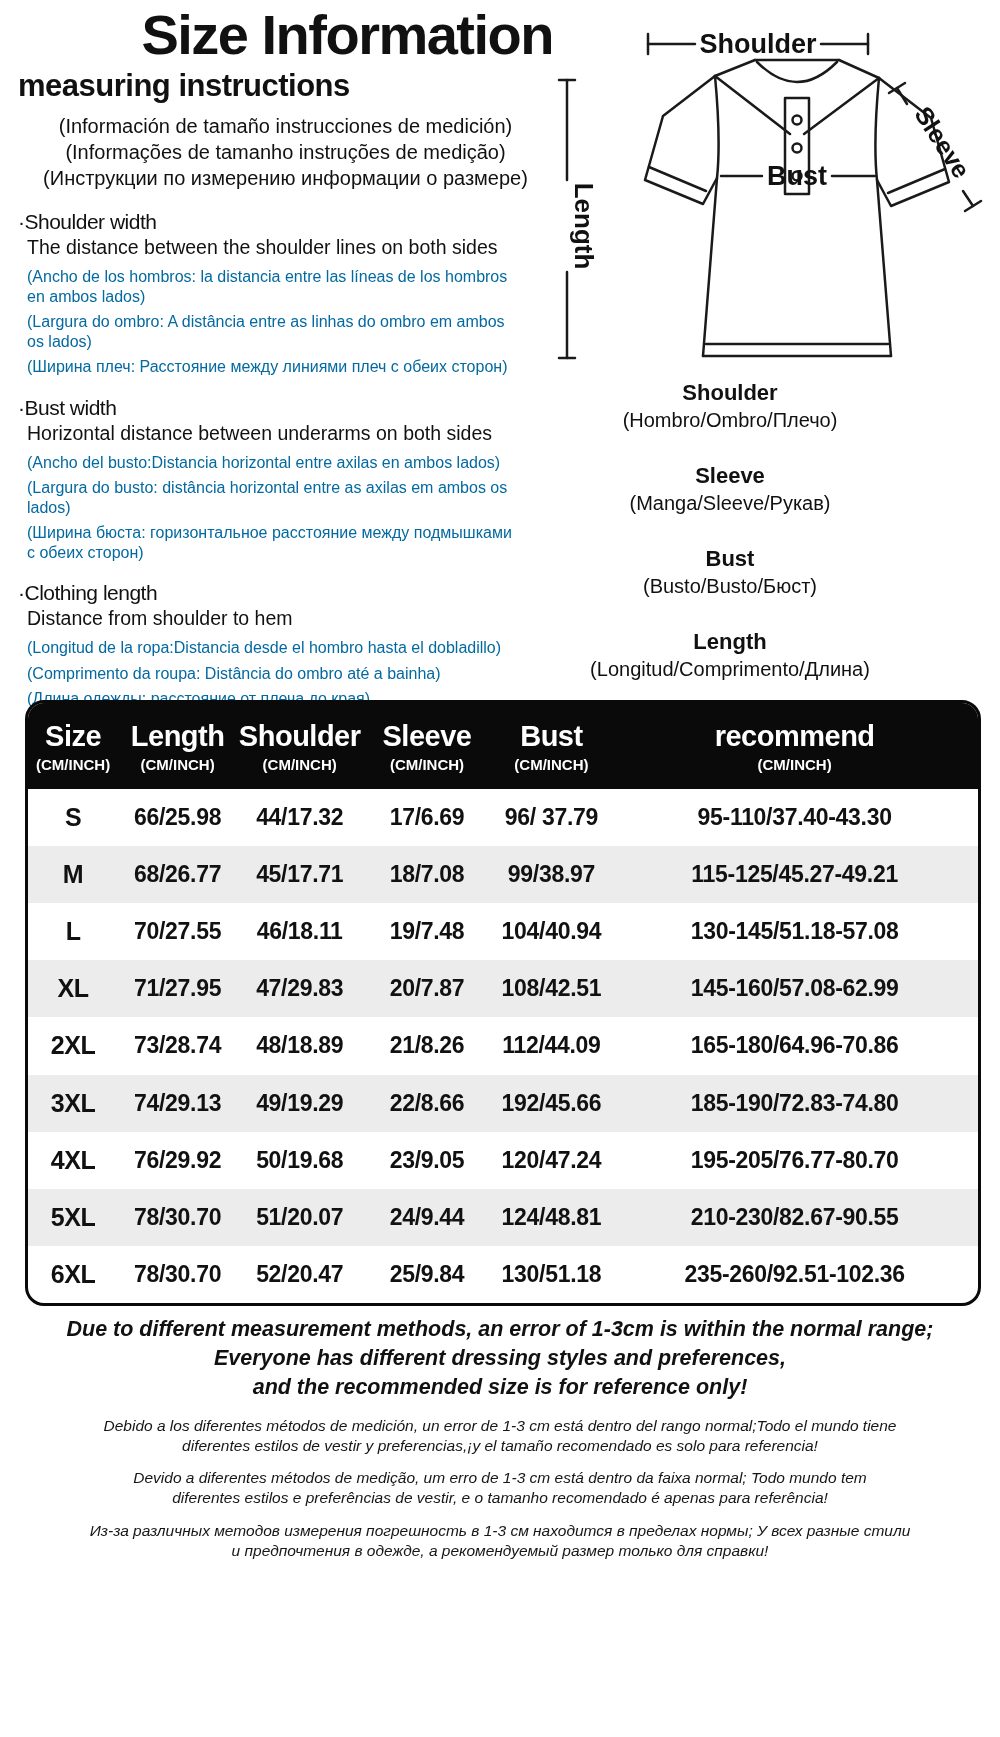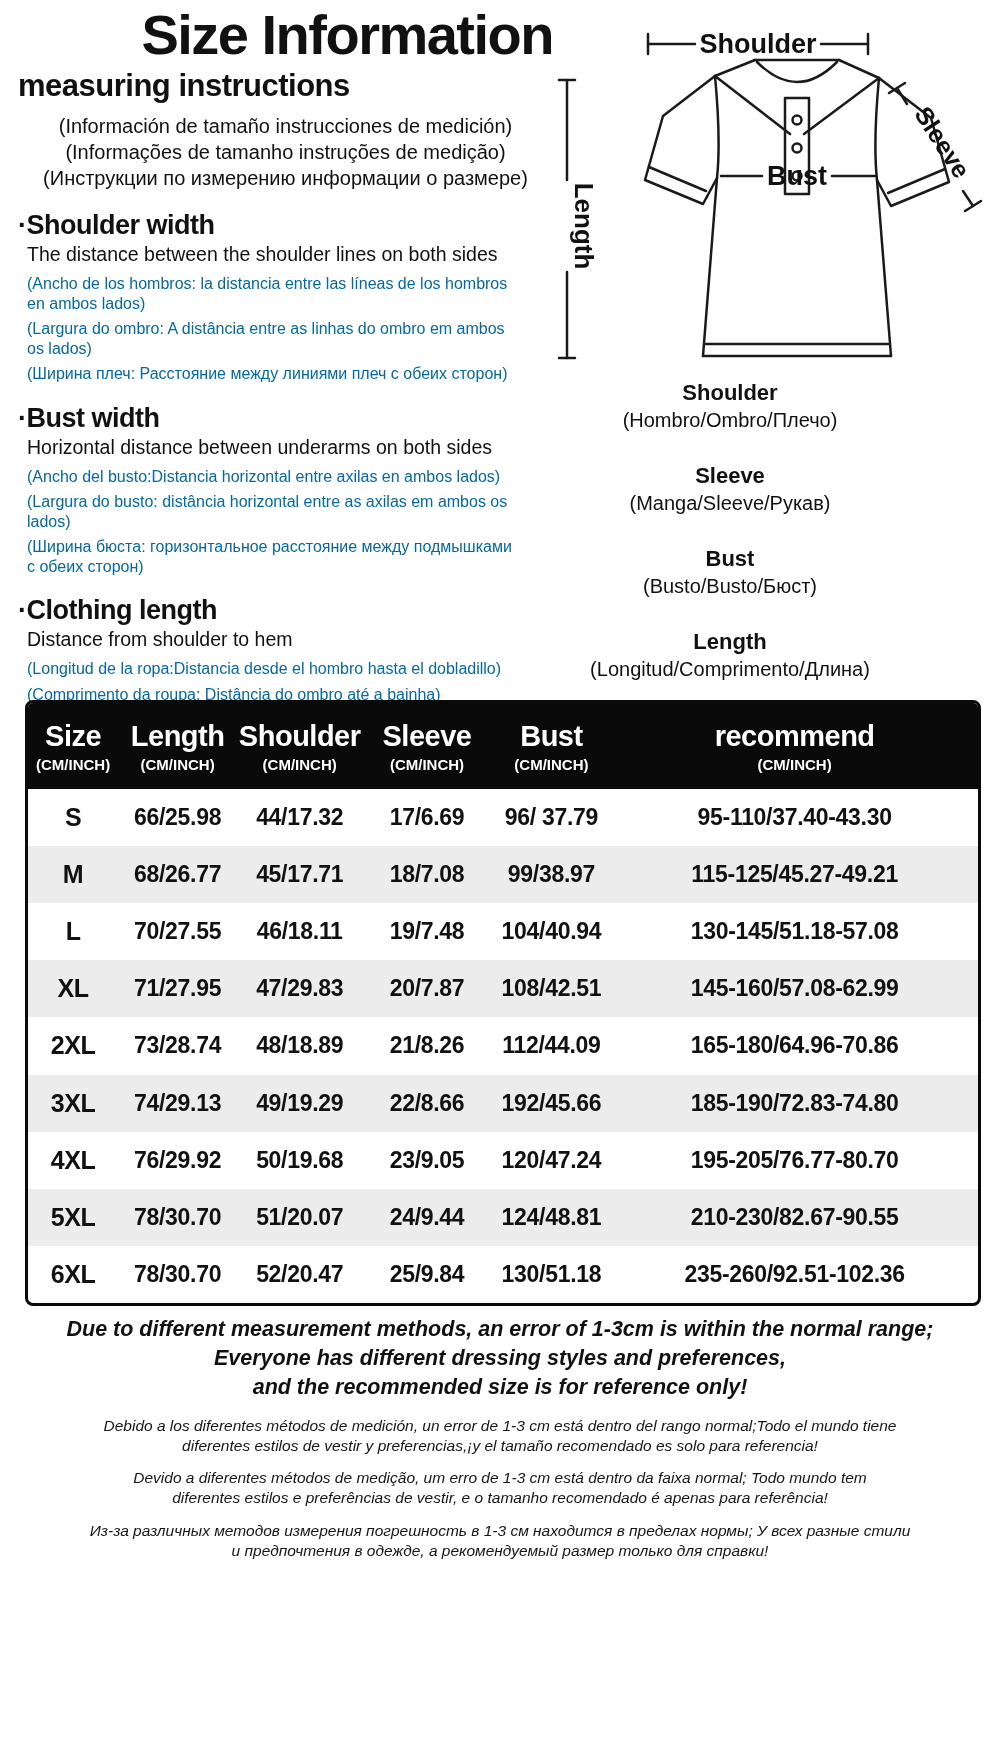--- a/index.html
+++ b/index.html
@@ -10,35 +10,35 @@
     position:relative; overflow:hidden;
   }
 
   
   .top-left { position:absolute; left:18px; top:6px; width:535px; }
   .main-title { font-size:56px; font-weight:bold; letter-spacing:-1.5px; line-height:1.02; margin:0;text-align:right; }
   .sub-title  { font-size:31px; font-weight:bold; letter-spacing:-0.5px; margin:5px 0 9px 0; }
   .title-trans div { font-size:20px; line-height:1.3;text-align:center; }
 
   .m-section { margin-top:19px; }
-  .m-title { font-size:27px; font-weight:bold; letter-spacing:-0.5px; }
+  .m-title { font-size:21px; font-weight:normal; letter-spacing:-0.5px; }
   .m-desc  { font-size:19.5px; margin:2px 0 8px 9px; }
   .m-small { font-size:16px; line-height:1.22; margin:0 0 6px 9px; max-width:492px; color:#0369a1; }
 
   
   .diagram { position:absolute; left:545px; top:10px; width:455px; }
   .legend { width:360px; margin:14px 0 0 5px; text-align:center; }
   .legend-entry { margin-bottom:31px; }
   .legend-term  { font-size:22px; font-weight:bold; }
   .legend-trans { font-size:20px; margin-top:3px; }
 
   
   .table-wrap {
     position:absolute; left:25px; top:700px; width:950px; height:600px;
-    border:3px solid #0a0a0a; border-radius:8px; overflow:hidden; background:#fff;
+    border:3px solid #0a0a0a; border-radius:19px; overflow:hidden; background:#fff;
   }
   table { border-collapse:collapse; width:100%; height:100%; table-layout:fixed; }
   thead th { background:#0a0a0a; color:#fff; height:86px; vertical-align:middle; padding:0; font-weight:bold; }
   .th-main { font-size:29px; letter-spacing:-0.5px; }
   .th-unit { font-size:15px; margin-top:3px; }
   tbody td { text-align:center; font-weight:bold; font-size:23px; letter-spacing:-0.3px; padding:0; }
   tbody tr.alt { background:#ececec; }
   td.size-col { font-size:25px; }
 
   

